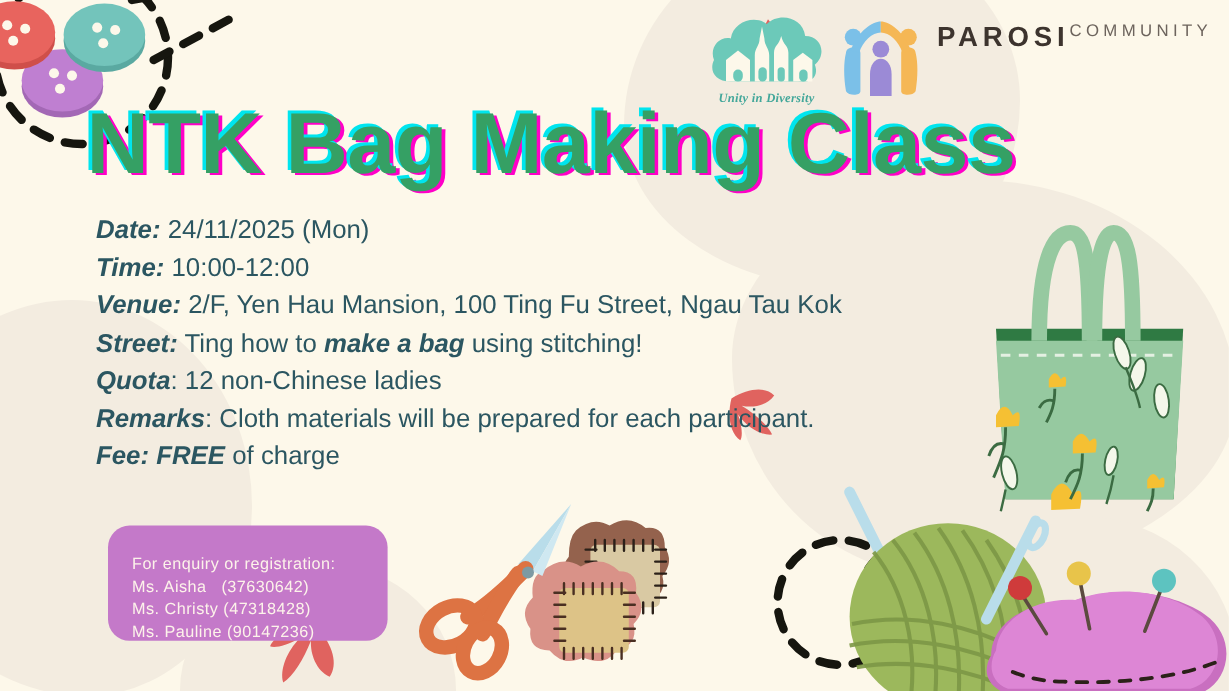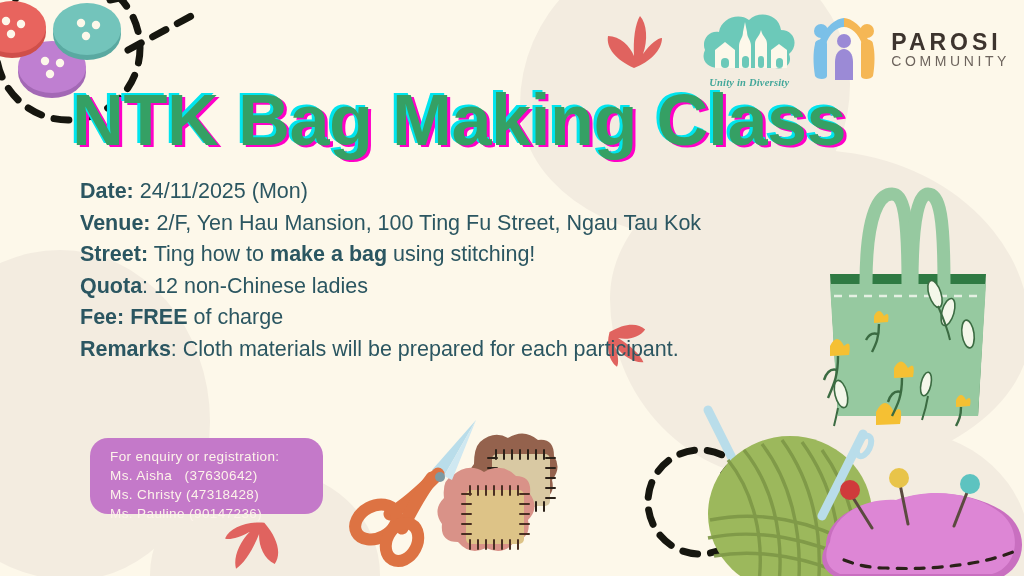--- a/index.html
+++ b/index.html
@@ -30,42 +30,42 @@
     text-shadow:-3px -2px 0 #00e5ee, 3px 2px 0 #ff00c8;
     text-align:right;
   }
 
   
   .info{
     position:absolute;left:80px;top:176px;width:770px;
     color:#2b5661;font-size:21.5px;line-height:31.5px;
   }
   .info .row{white-space:nowrap;}
-  .info b{font-weight:bold;}
+  .info b{font-weight:bold;font-style:italic;}
 
   
   .contact{
-    position:absolute;left:90px;top:438px;width:233px;height:76px;
+    position:absolute;left:90px;top:438px;width:233px;height:96px;
     background:#c479c9;border-radius:18px;
-    padding:9px 0 0 20px;box-sizing:border-box;
+    padding:22px 0 0 20px;box-sizing:border-box;
     color:#fdf3ea;font-size:13.5px;line-height:19px;
     letter-spacing:.4px;
   }
   .contact .cline{white-space:pre;}
 
   
   .logos{position:absolute;right:14px;top:8px;height:82px;display:flex;align-items:center;gap:14px;}
   .logo-udv{width:96px;height:78px;position:relative;}
   .udv-text{
     position:absolute;left:0;bottom:0;width:96px;text-align:center;
     font-family:"Liberation Serif", serif;font-weight:bold;font-style:italic;
     font-size:10.5px;color:#43a79a;letter-spacing:.2px;
   }
   .logo-parosi{width:66px;height:70px;}
-  .parosi-text{display:flex;flex-direction:column;justify-content:center;height:62px;}
+  .parosi-text{display:flex;justify-content:center;height:62px;}
   .parosi-name{font-size:23px;font-weight:bold;color:#3d342e;letter-spacing:4px;line-height:24px;}
   .parosi-sub{font-size:14px;color:#6d645d;letter-spacing:3.6px;line-height:14px;}
 
   
   .art{position:absolute;}
   .buttons-art{left:-10px;top:-8px;width:230px;height:130px;}
   .tote-art{left:808px;top:188px;width:200px;height:240px;}
   .scissors-art{left:352px;top:414px;width:245px;height:162px;}
   .yarn-art{left:648px;top:424px;width:376px;height:152px;}
   .leaf{position:absolute;}
@@ -174,33 +174,36 @@
 
   <div class="title-wrap">
     <h1 class="title">NTK Bag Making Class</h1>
   </div>
 
   <div class="info">
     <div class="row">
       <b>Date:</b><span> 24/11/2025 (Mon)</span>
     </div>
     <div class="row">
+      <b>Time:</b><span> 10:00-12:00</span>
+    </div>
+    <div class="row">
       <b>Venue:</b><span> 2/F, Yen Hau Mansion, 100 Ting Fu Street, Ngau Tau Kok</span>
     </div>
     <div class="row">
       <b>Street:</b><span> Ting how to </span><b>make a bag</b><span> using stitching!</span>
     </div>
     <div class="row">
       <b>Quota</b><span>: 12 non-Chinese ladies</span>
     </div>
     <div class="row">
+      <b>Remarks</b><span>: Cloth materials will be prepared for each participant.</span>
+    </div>
+    <div class="row">
       <b>Fee: FREE</b><span> of charge</span>
-    </div>
-    <div class="row">
-      <b>Remarks</b><span>: Cloth materials will be prepared for each participant.</span>
     </div>
   </div>
 
   <div class="contact">
     <div class="cline">For enquiry or registration:</div>
     <div class="cline">Ms. Aisha   (37630642)</div>
     <div class="cline">Ms. Christy (47318428)</div>
     <div class="cline">Ms. Pauline (90147236)</div>
   </div>
 

